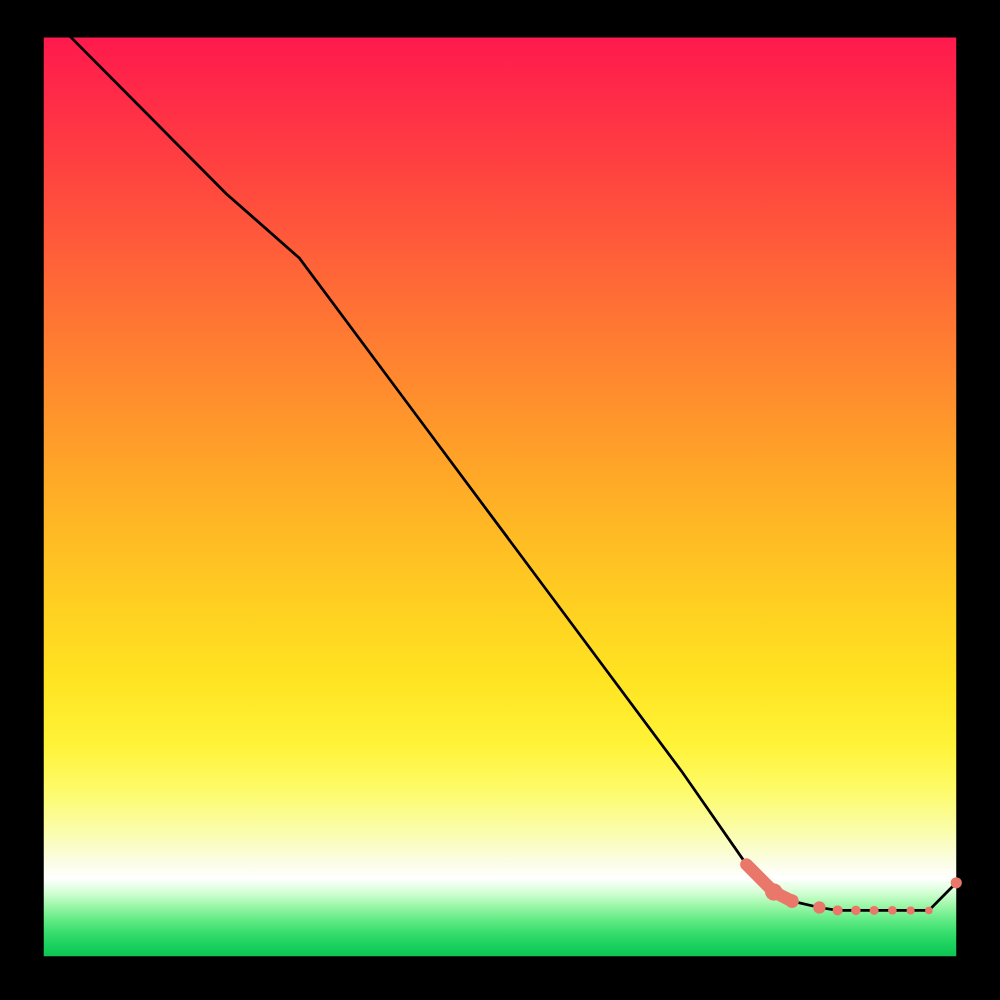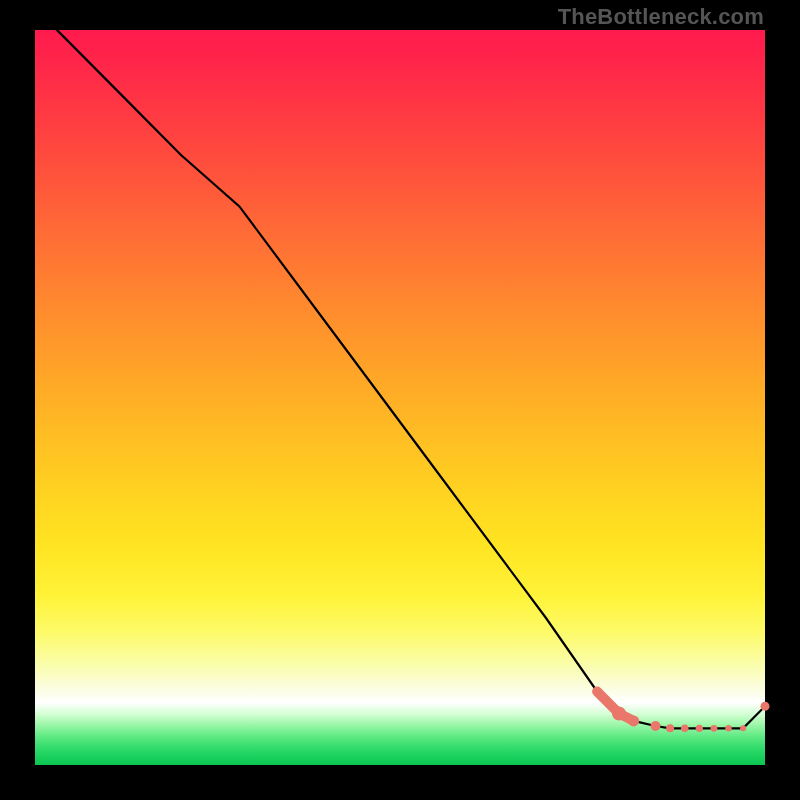--- a/index.html
+++ b/index.html
@@ -64,21 +64,20 @@
     top: 30px;
     width: 730px;
     height: 735px;
     overflow: visible;
   }
 </style>
 </head>
 <body>
 
 <div class="frame">
-  <div class="watermark">TheBottleneck.com</div>
 
   <div class="plot"></div>
 
   <svg class="overlay" viewBox="0 0 730 735" preserveAspectRatio="none">
     <path id="curve-path" fill="none" stroke="#000000" stroke-width="2.2" stroke-linecap="round" d="M0.0 -22.1 L73.0 51.4 L146.0 125.0 L204.4 176.4 L292.0 294.0 L401.5 441.0 L511.0 588.0 L562.1 661.5 L584.0 683.5 L598.6 690.9 L620.5 696.0 L635.1 698.3 L649.7 698.3 L664.3 698.3 L678.9 698.3 L693.5 698.3 L708.1 698.3 L730.0 676.2 "></path>
     <path id="thick-path" fill="none" stroke="#e9786b" stroke-width="10" stroke-linecap="round" d="M562.1 661.5 L584.0 683.5 L598.6 690.9 "></path>
     <g id="markers">
         <circle cx="584.0" cy="683.5" r="7" fill="#e9786b" stroke="#a24c42" stroke-width="0"></circle>
         <circle cx="598.6" cy="690.9" r="5.5" fill="#e9786b" stroke="#a24c42" stroke-width="0"></circle>
         <circle cx="620.5" cy="696.0" r="5" fill="#e9786b" stroke="#a24c42" stroke-width="0"></circle>

